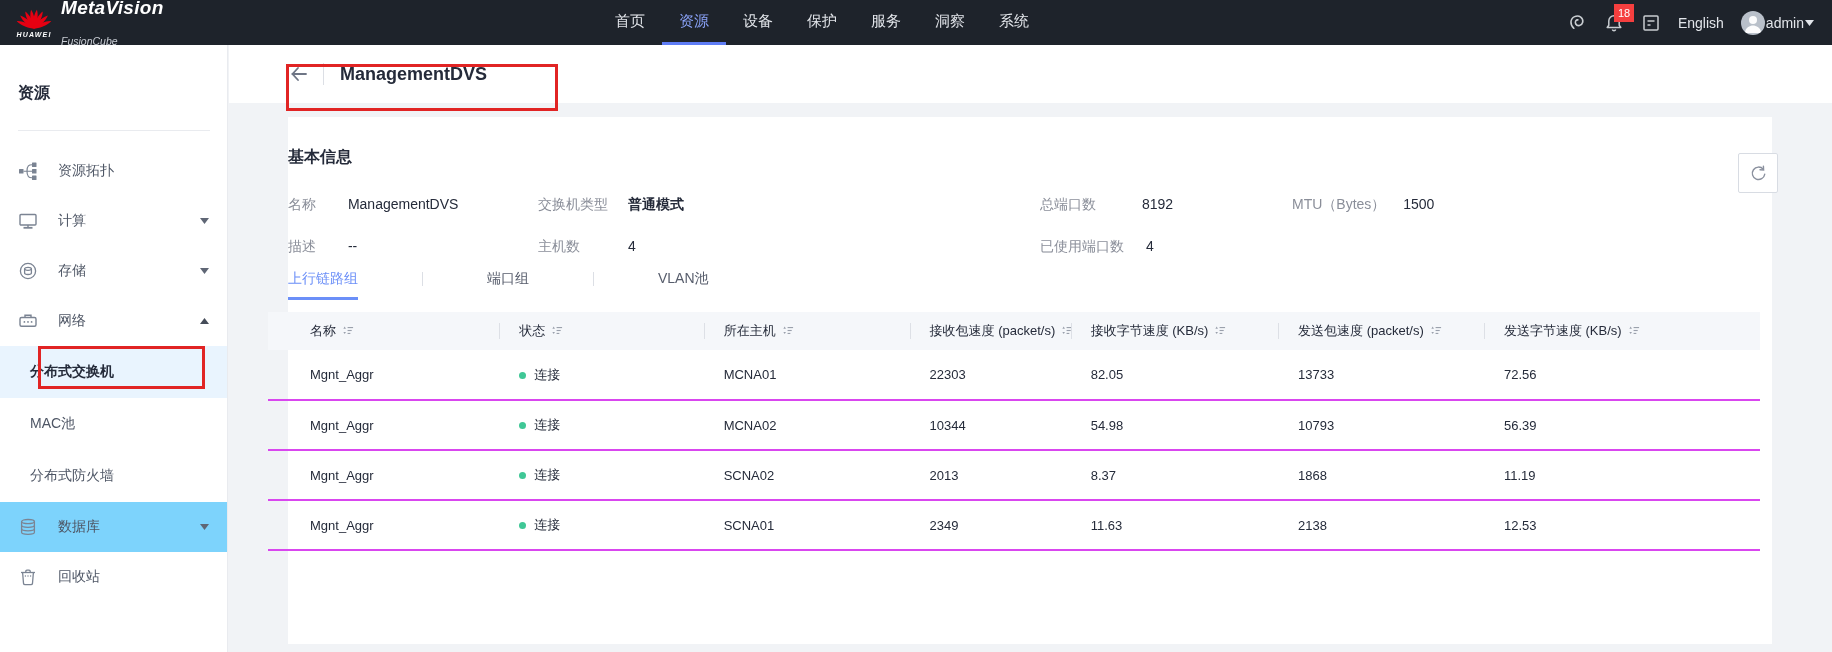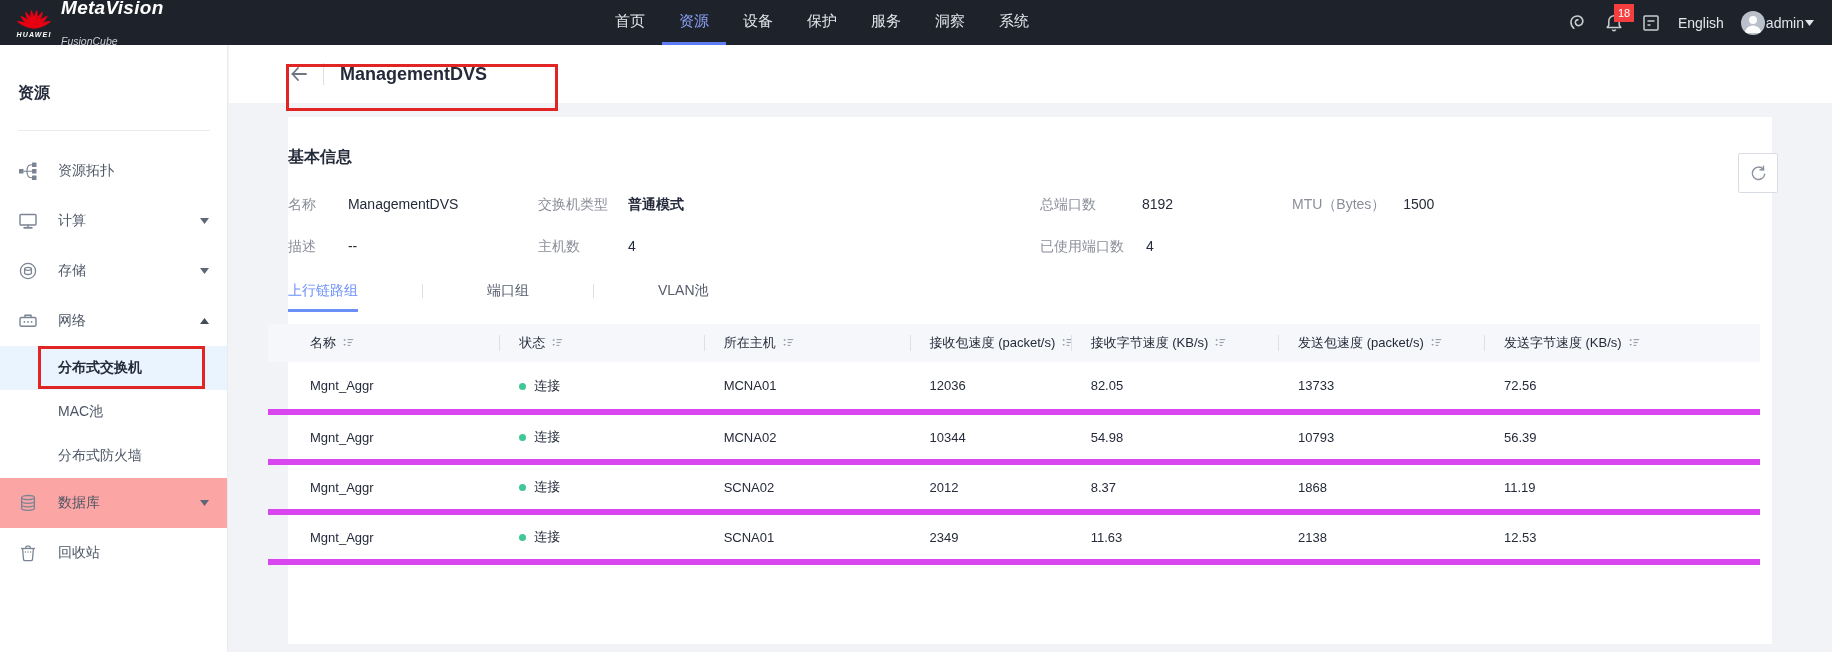--- a/index.html
+++ b/index.html
@@ -36,24 +36,24 @@
 
   
   .sidebar { position:fixed; left:0; top:45px; width:228px; height:607px; background:#fff;
     border-right:1px solid #e9ebef; z-index:5; }
   .sidebar-title { font-size:16px; font-weight:bold; color:#252b3a; padding:38px 18px 0; }
   .sidebar-divider { height:1px; background:#e9ebef; margin:26px 0 0 18px; width:192px; }
   .side-list { margin-top:15px; }
   .side-item { height:50px; display:flex; align-items:center; padding-left:18px;
     color:#4e5665; font-size:14px; cursor:pointer; position:relative; }
   .side-item .s-icon { width:20px; height:20px; margin-right:20px; color:#7b8493; display:flex; }
-  .side-sub { height:44px; display:flex; align-items:center; padding-left:58px;
+  .side-sub { height:52px; display:flex; align-items:center; padding-left:30px;
     color:#4e5665; font-size:14px; cursor:pointer; }
   .side-sub.selected { background:#e9f4fe; color:#252b3a; font-weight:bold; }
-  .side-item.tint { background:#fca5a5; }
+  .side-item.tint { background:#7dd3fc; }
   .caret { position:absolute; right:18px; display:flex; }
 
   
   .title-strip { position:fixed; left:229px; top:45px; width:1603px; height:58px; background:#fff;
     display:flex; align-items:center; padding-left:60px; }
   .back-btn { background:none; border:none; display:flex; color:#6e7585; cursor:pointer; }
   .strip-div { width:1px; height:22px; background:#dcdfe5; margin:0 16px 0 14px; }
   .page-title { font-size:18px; font-weight:bold; color:#252b3a; }
 
   .card { position:fixed; left:288px; top:117px; width:1484px; height:527px; background:#fff;
@@ -63,33 +63,33 @@
     justify-content:center; cursor:pointer; }
   .section-title { font-size:16px; font-weight:bold; color:#252b3a; padding-top:30px; }
 
   .info-grid { display:grid; grid-template-columns:250px 502px 252px 1fr; margin-top:28px;
     row-gap:24px; font-size:14px; align-items:baseline; }
   .info-label { color:#8a8e99; display:inline-block; margin-right:14px; }
   .lw1 { min-width:42px; } .lw2 { min-width:72px; } .lw3 { min-width:84px; }
   .info-value { color:#252b3a; }
   .info-value.bold { font-weight:bold; }
 
-  .tabs { display:flex; align-items:flex-start; margin-top:26px; font-size:14px; height:28px;gap:44px; }
+  .tabs { display:flex; align-items:flex-start; margin-top:14px; font-size:14px; height:28px;gap:44px; }
   .tab { color:#575d6c; cursor:pointer; padding-bottom:9px; border-bottom:3px solid transparent; }
   .tab.active { color:#6b8ff8; border-bottom-color:#6b8ff8; }
   .tab-div { width:1px; height:14px; background:#dcdfe5; margin:2px 20px 0; }
 
   .table-wrap { margin:14px 12px 0 -20px; }
   table { width:100%; border-collapse:collapse; font-size:13px; table-layout:fixed; }
   thead th { background:#f5f7fa; height:38px; font-weight:normal; color:#252b3a; text-align:left;
     padding-left:20px; white-space:nowrap; overflow:hidden; position:relative; }
   thead th:first-child { padding-left:42px; }
   thead th + th::before { content:""; position:absolute; left:0; top:11px; height:16px; width:1px;
     background:#dde0e6; }
-  tbody td { height:50px; border-bottom:6px solid #d946ef; color:#252b3a; padding-left:20px;
+  tbody td { height:50px; border-bottom:2px solid #d946ef; color:#252b3a; padding-left:20px;
     white-space:nowrap; }
   tbody td:first-child { padding-left:42px; }
   .sort-ic { margin-left:7px; vertical-align:-1px; }
   .dot { display:inline-block; width:7px; height:7px; border-radius:50%; background:#3fc796;
     margin-right:8px; }
 
   .anno { position:fixed; border:3px solid #e12424; z-index:20; pointer-events:none; }
   .anno-title { left:286px; top:64px; width:272px; height:47px; }
   .anno-side { left:38px; top:346px; width:167px; height:43px; }
 </style>
@@ -414,39 +414,39 @@
                   <rect x="5" y="8.6" width="3" height="1.2"></rect>
                 </g>
               </svg></th>
         </tr>
       </thead>
       <tbody>
         <tr>
           <td>Mgnt_Aggr</td>
           <td><span class="dot"></span><span>连接</span></td>
           <td>MCNA01</td>
-          <td>12036</td>
+          <td>22303</td>
           <td>82.05</td>
           <td>13733</td>
           <td>72.56</td>
         </tr>
         <tr>
           <td>Mgnt_Aggr</td>
           <td><span class="dot"></span><span>连接</span></td>
           <td>MCNA02</td>
           <td>10344</td>
           <td>54.98</td>
           <td>10793</td>
           <td>56.39</td>
         </tr>
         <tr>
           <td>Mgnt_Aggr</td>
           <td><span class="dot"></span><span>连接</span></td>
           <td>SCNA02</td>
-          <td>2012</td>
+          <td>2013</td>
           <td>8.37</td>
           <td>1868</td>
           <td>11.19</td>
         </tr>
         <tr>
           <td>Mgnt_Aggr</td>
           <td><span class="dot"></span><span>连接</span></td>
           <td>SCNA01</td>
           <td>2349</td>
           <td>11.63</td>

